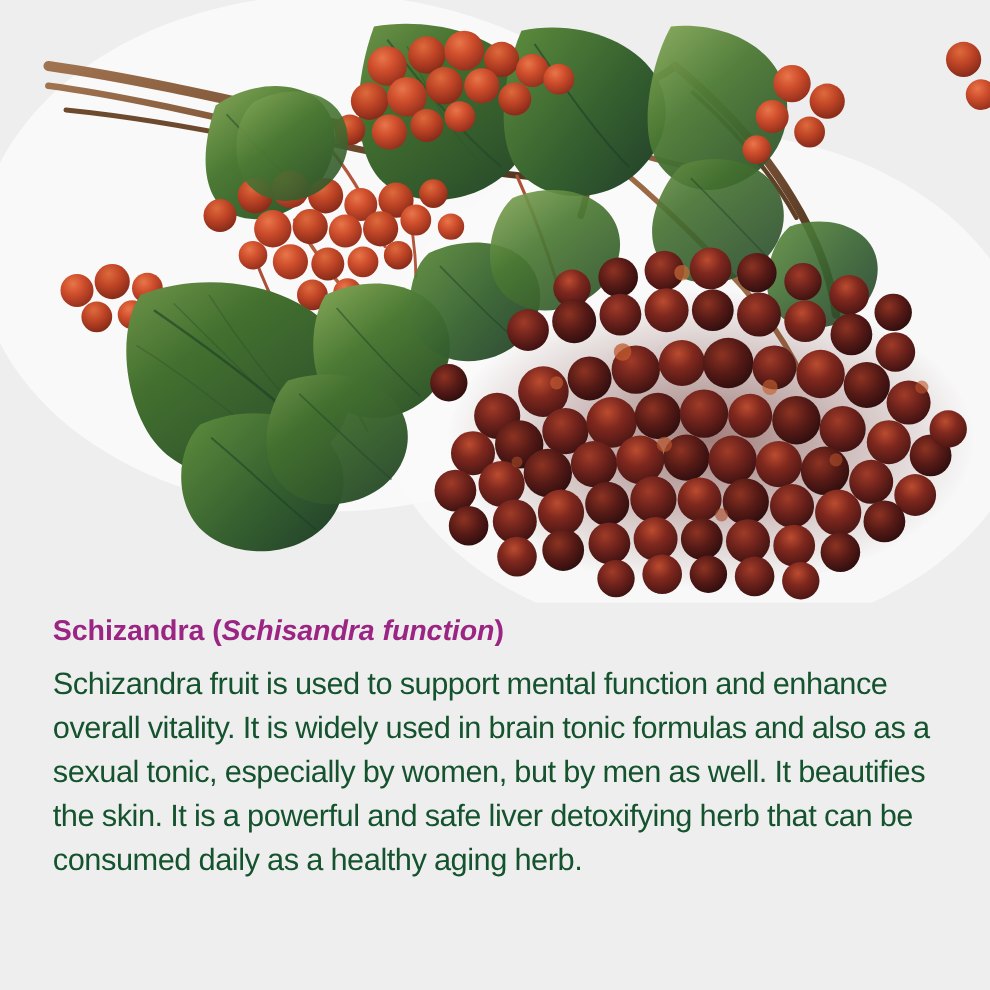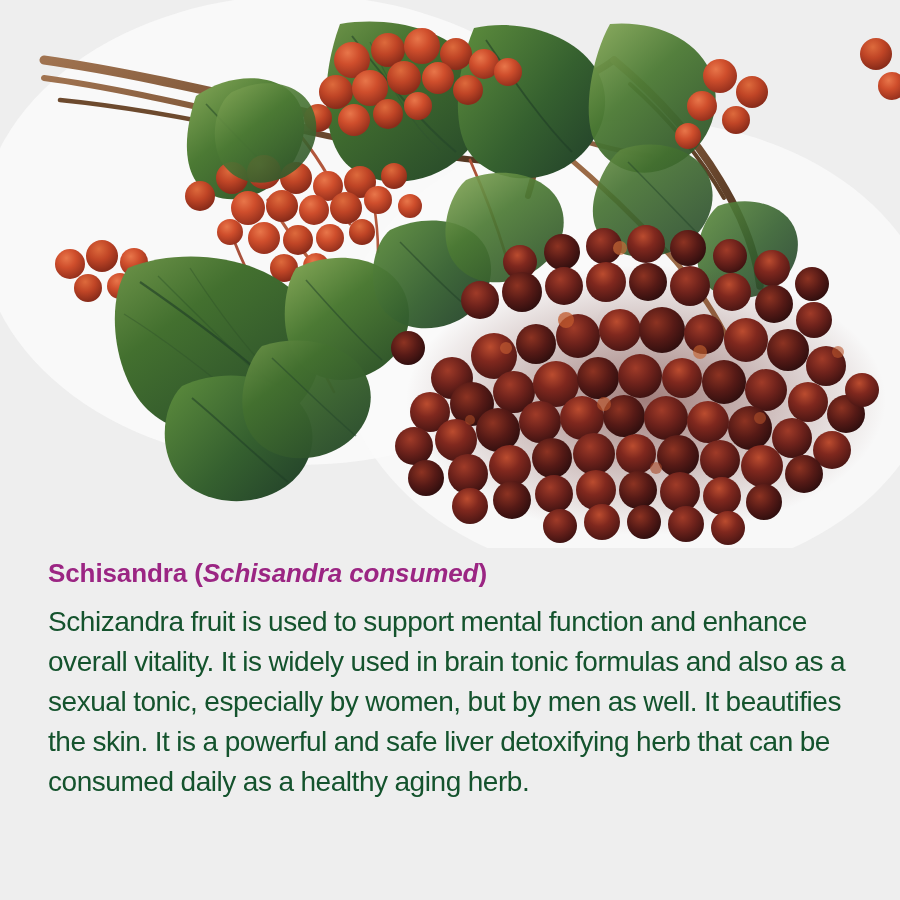--- a/index.html
+++ b/index.html
@@ -315,17 +315,17 @@
           <circle cx="656" cy="468" r="6" fill="#a84a28" opacity="0.6"></circle>
           <circle cx="838" cy="352" r="6" fill="#b9552c" opacity="0.6"></circle>
           <circle cx="470" cy="420" r="5" fill="#a94b27" opacity="0.6"></circle>
           <circle cx="620" cy="248" r="7" fill="#c86a36" opacity="0.7"></circle>
         </g>
       </g>
     </svg>
   </div>
 
   <div class="text-block">
-    <h2 class="species-title"><span>Schisandra </span><span class="paren">(</span><span class="latin">Schisandra consumed</span><span class="paren">)</span></h2>
+    <h2 class="species-title"><span>Schizandra </span><span class="paren">(</span><span class="latin">Schisandra function</span><span class="paren">)</span></h2>
     <p class="description">Schizandra fruit is used to support mental function and enhance overall vitality. It is widely used in brain tonic formulas and also as a sexual tonic, especially by women, but by men as well. It beautifies the skin. It is a powerful and safe liver detoxifying herb that can be consumed daily as a healthy aging herb.</p>
   </div>
 
 </div>
 
 </body></html>

